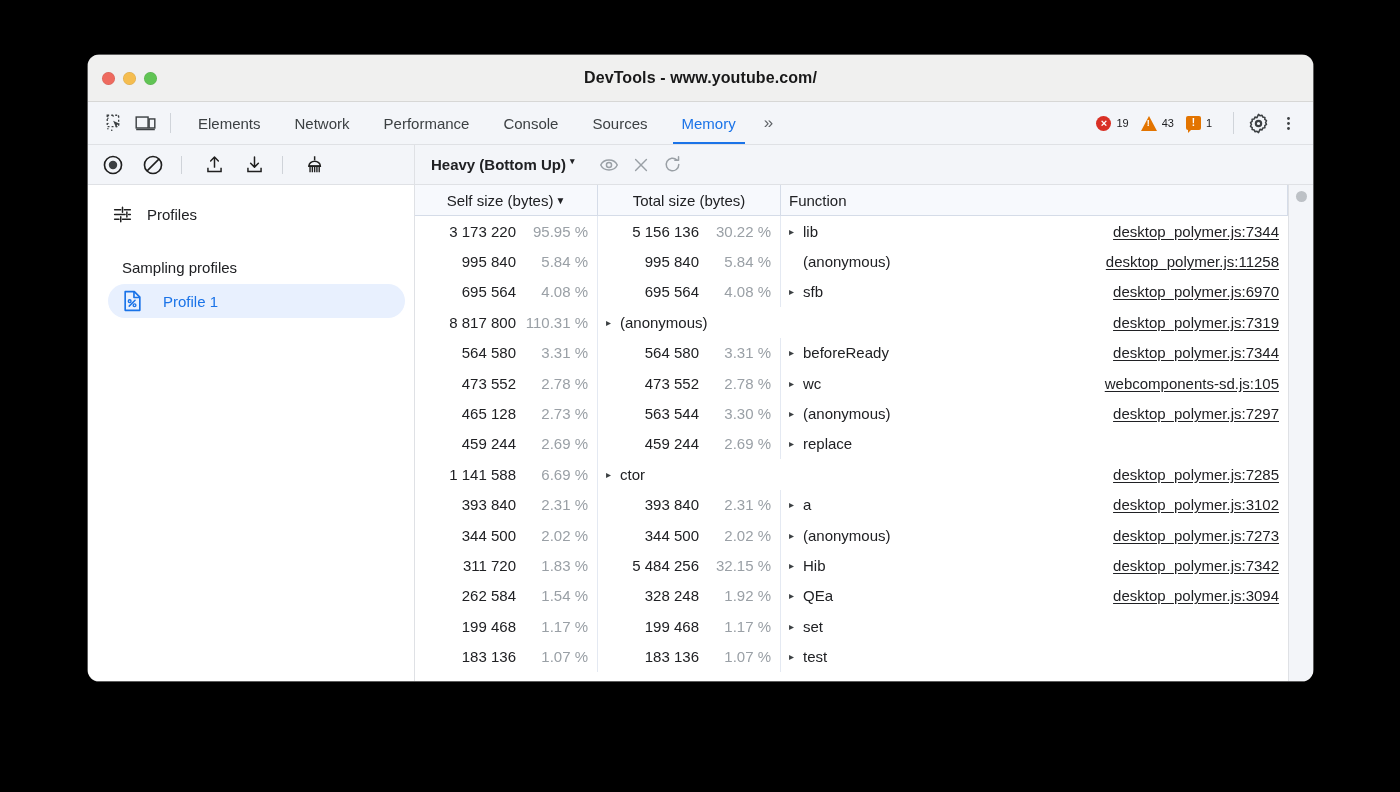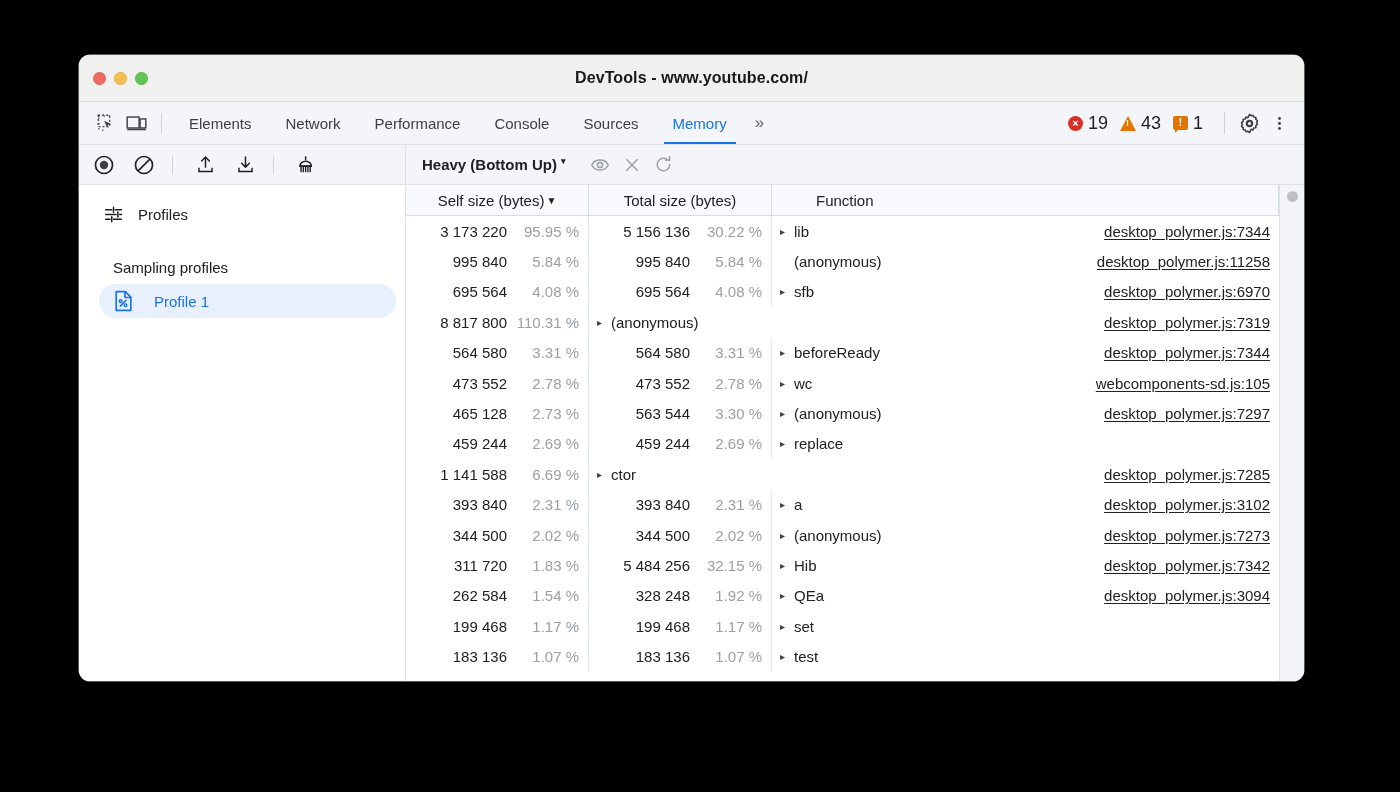--- a/index.html
+++ b/index.html
@@ -6,21 +6,21 @@
   html, body {
     width: 1400px; height: 792px;
     background: #000000;
     font-family: "Liberation Sans", sans-serif;
     overflow: hidden;
   }
 
   
   .window {
     position: absolute;
-    left: 79px; top: 55px;
+    left: 88px; top: 55px;
     width: 1225px; height: 626px;
     background: #ffffff;
     border-radius: 11px;
     overflow: hidden;
     box-shadow: 0 0 0 0.5px #b8b8b8;
   }
 
   
   .titlebar {
     position: relative;
@@ -72,21 +72,21 @@
   }
   .tab-more {
     padding: 0 11px; font-size: 17px; color: #5f6368; letter-spacing: -2px;
     display: flex; align-items: center; height: 100%;
   }
   .tb-right {
     position: absolute; right: 0; top: 0; height: 100%;
     display: flex; align-items: center; padding-right: 10px;
   }
   .counter { display: flex; align-items: center; gap: 5px; margin-right: 12px; }
-  .counter .num { font-size: 18px; color: #202124; }
+  .counter .num { font-size: 11px; color: #202124; }
   .err-ico {
     width: 15px; height: 15px; border-radius: 50%;
     background: #d93025; color: #fff;
     display: flex; align-items: center; justify-content: center;
     font-size: 11px; line-height: 1; font-weight: bold;
   }
   .warn-ico {
     width: 0; height: 0; position: relative;
     border-left: 8.5px solid transparent;
     border-right: 8.5px solid transparent;
@@ -183,21 +183,21 @@
     background: #f7f9fd;
     border-bottom: 1px solid #d5dce8;
     font-size: 15px; color: #202124;
   }
   .th {
     display: flex; align-items: center;
     border-right: 1px solid #d5dce8;
   }
   .th.c1 { width: 183px; justify-content: center; gap: 2px; }
   .th.c2 { width: 183px; justify-content: center; }
-  .th.c3 { flex: 1; padding-left: 8px; margin-left: 36px; }
+  .th.c3 { flex: 1; padding-left: 8px; }
   .sort-caret { font-size: 10px; color: #202124; }
 
   .row { display: flex; height: 30.4px; font-size: 15px; }
   .cell {
     display: flex; align-items: center;
     border-right: 1px solid #e4e9f2;
   }
   .cell.c1, .cell.c2 { width: 183px; justify-content: flex-end; padding-right: 9px; gap: 0; }
   .cell.c3 { flex: 1; padding-left: 8px; border-right: none; align-items: center; }
   .val { color: #202124; font-variant-numeric: tabular-nums; }

